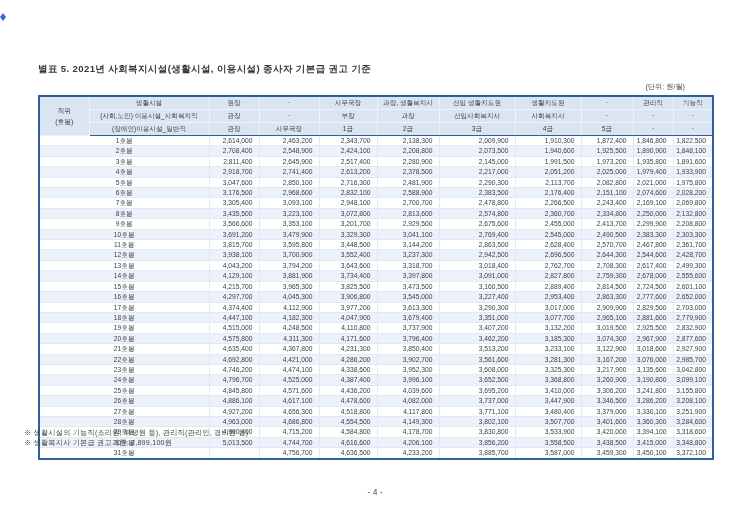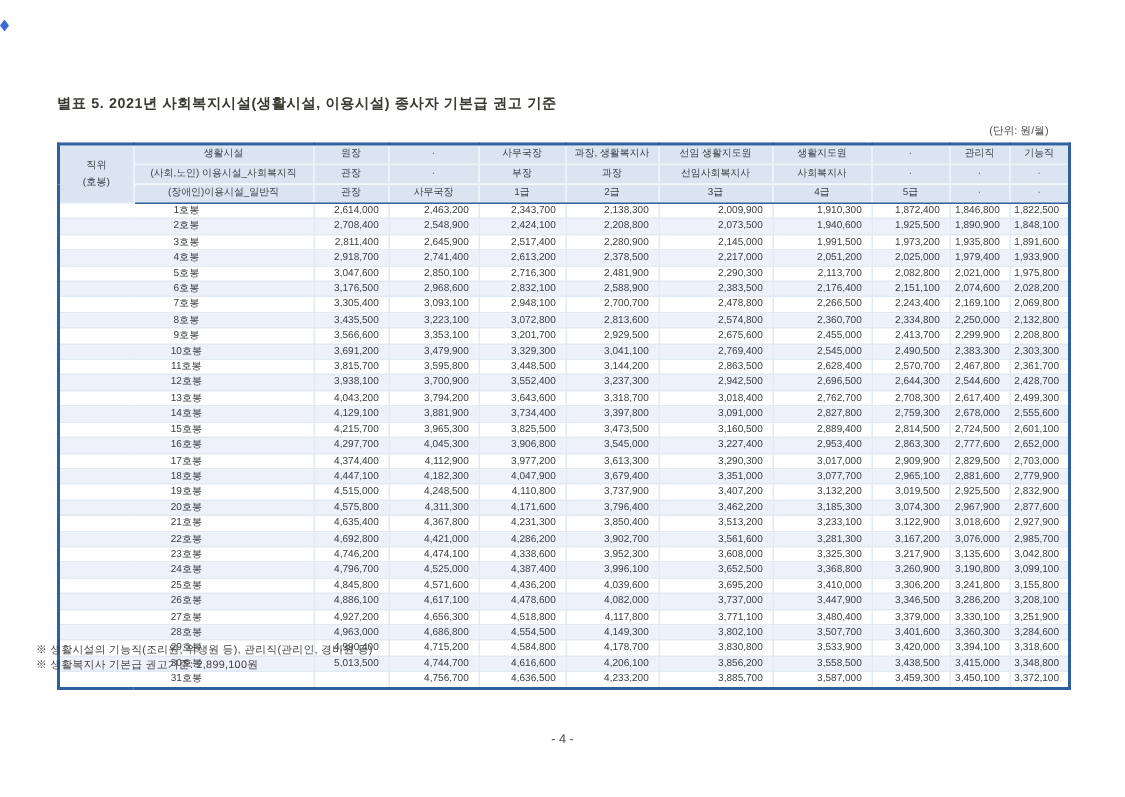--- a/index.html
+++ b/index.html
@@ -15,21 +15,21 @@
     position:absolute; left:0; top:13px; width:6px; height:8px;
     background:var(--corner-mark,#3a6cd6);
     clip-path:polygon(50% 0,100% 50%,50% 100%,0 50%);
   }
   .title {
     position:absolute; left:38px; top:63px;
     font-size:9.5px; font-weight:bold; color:#3c3832; letter-spacing:0.4px;
     white-space:nowrap;
   }
   .unit-note {
-    position:absolute; right:51px; top:82px;
+    position:absolute; right:65px; top:82px;
     font-size:7.2px; color:#4a4a4a; white-space:nowrap;
   }
   table.doc-table {
     position:absolute; left:38px; top:95px; width:674px;
     border-collapse:collapse; table-layout:fixed;
     border:2px solid var(--table-border,#2f5f9e);
     font-size:6.7px;
   }
   .doc-table td { overflow:hidden; white-space:nowrap; }
   .doc-table thead td {

